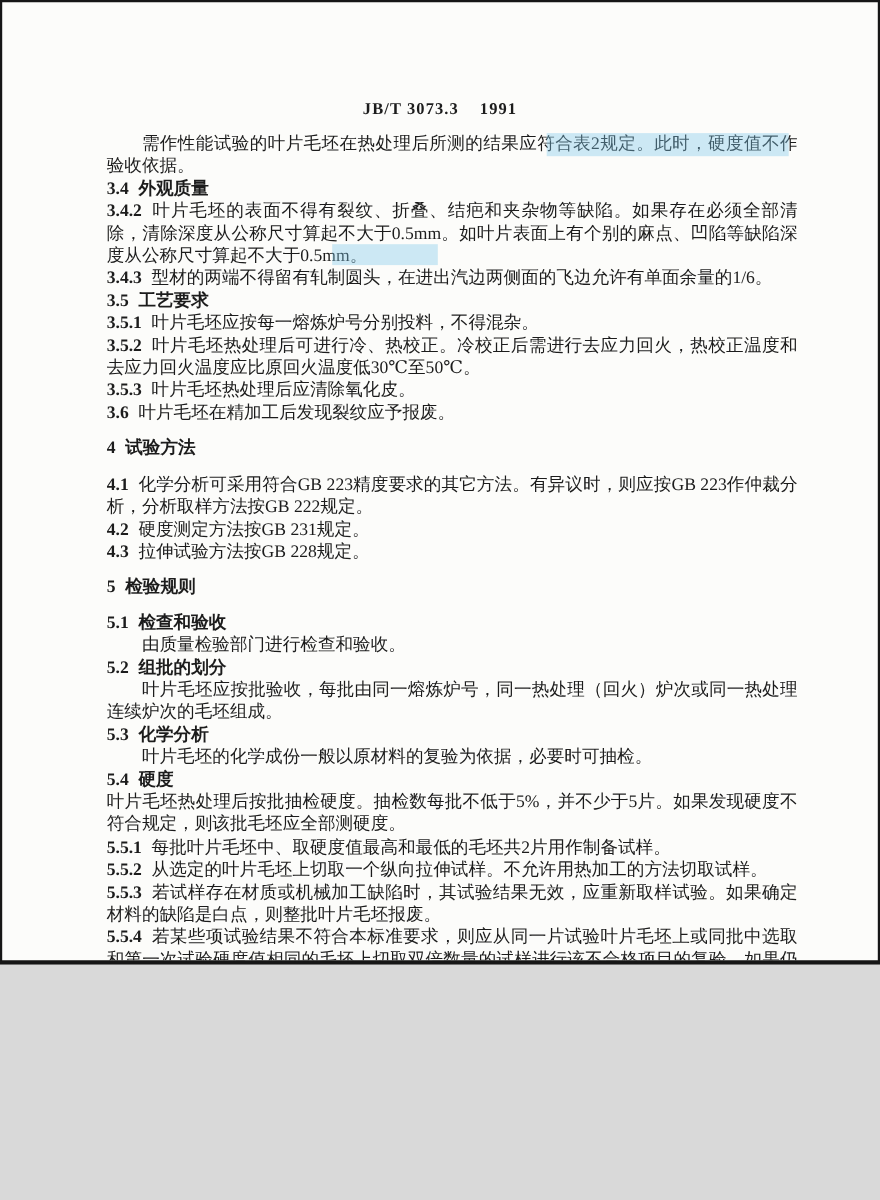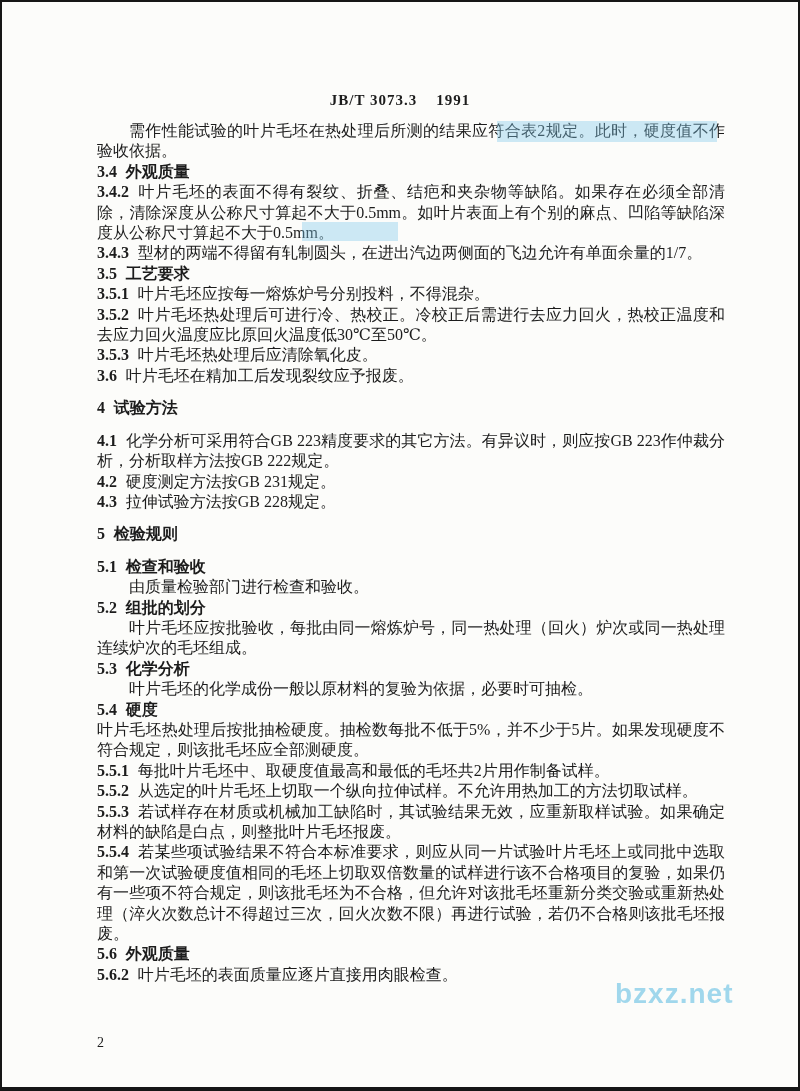--- a/index.html
+++ b/index.html
@@ -1,18 +1,18 @@
 <!DOCTYPE html>
 <html><head>
 <meta charset="utf-8">
 <style>
   html,body{margin:0;padding:0;background:#d9d9d9;}
   .page{
     position:relative;
-    width:800px;height:1091px;
+    width:800px;height:877px;
     margin:0 auto;
     background:#fcfcfa;
     border:2px solid #161616;
     border-bottom-width:4px;
     box-sizing:border-box;
     overflow:hidden;
     font-family:"Liberation Serif","DejaVu Serif",serif;
     color:#1c1c1c;
   }
   .doc-header{
@@ -65,21 +65,21 @@
 
   <div class="content">
 
     <p class="para indent">需作性能试验的叶片毛坯在热处理后所测的结果应符合表2规定。此时，硬度值不作验收依据。</p>
 
     <p class="para heading"><b class="cnum">3.4</b><span>外观质量</span></p>
 
 
     <p class="para"><b class="cnum">3.4.2</b><span>叶片毛坯的表面不得有裂纹、折叠、结疤和夹杂物等缺陷。如果存在必须全部清除，清除深度从公称尺寸算起不大于0.5mm。如叶片表面上有个别的麻点、凹陷等缺陷深度从公称尺寸算起不大于0.5mm。</span></p>
 
-    <p class="para"><b class="cnum">3.4.3</b><span>型材的两端不得留有轧制圆头，在进出汽边两侧面的飞边允许有单面余量的1/7。</span></p>
+    <p class="para"><b class="cnum">3.4.3</b><span>型材的两端不得留有轧制圆头，在进出汽边两侧面的飞边允许有单面余量的1/6。</span></p>
 
     <p class="para heading"><b class="cnum">3.5</b><span>工艺要求</span></p>
 
     <p class="para"><b class="cnum">3.5.1</b><span>叶片毛坯应按每一熔炼炉号分别投料，不得混杂。</span></p>
 
     <p class="para"><b class="cnum">3.5.2</b><span>叶片毛坯热处理后可进行冷、热校正。冷校正后需进行去应力回火，热校正温度和去应力回火温度应比原回火温度低30℃至50℃。</span></p>
 
     <p class="para"><b class="cnum">3.5.3</b><span>叶片毛坯热处理后应清除氧化皮。</span></p>
 
     <p class="para"><b class="cnum">3.6</b><span>叶片毛坯在精加工后发现裂纹应予报废。</span></p>

